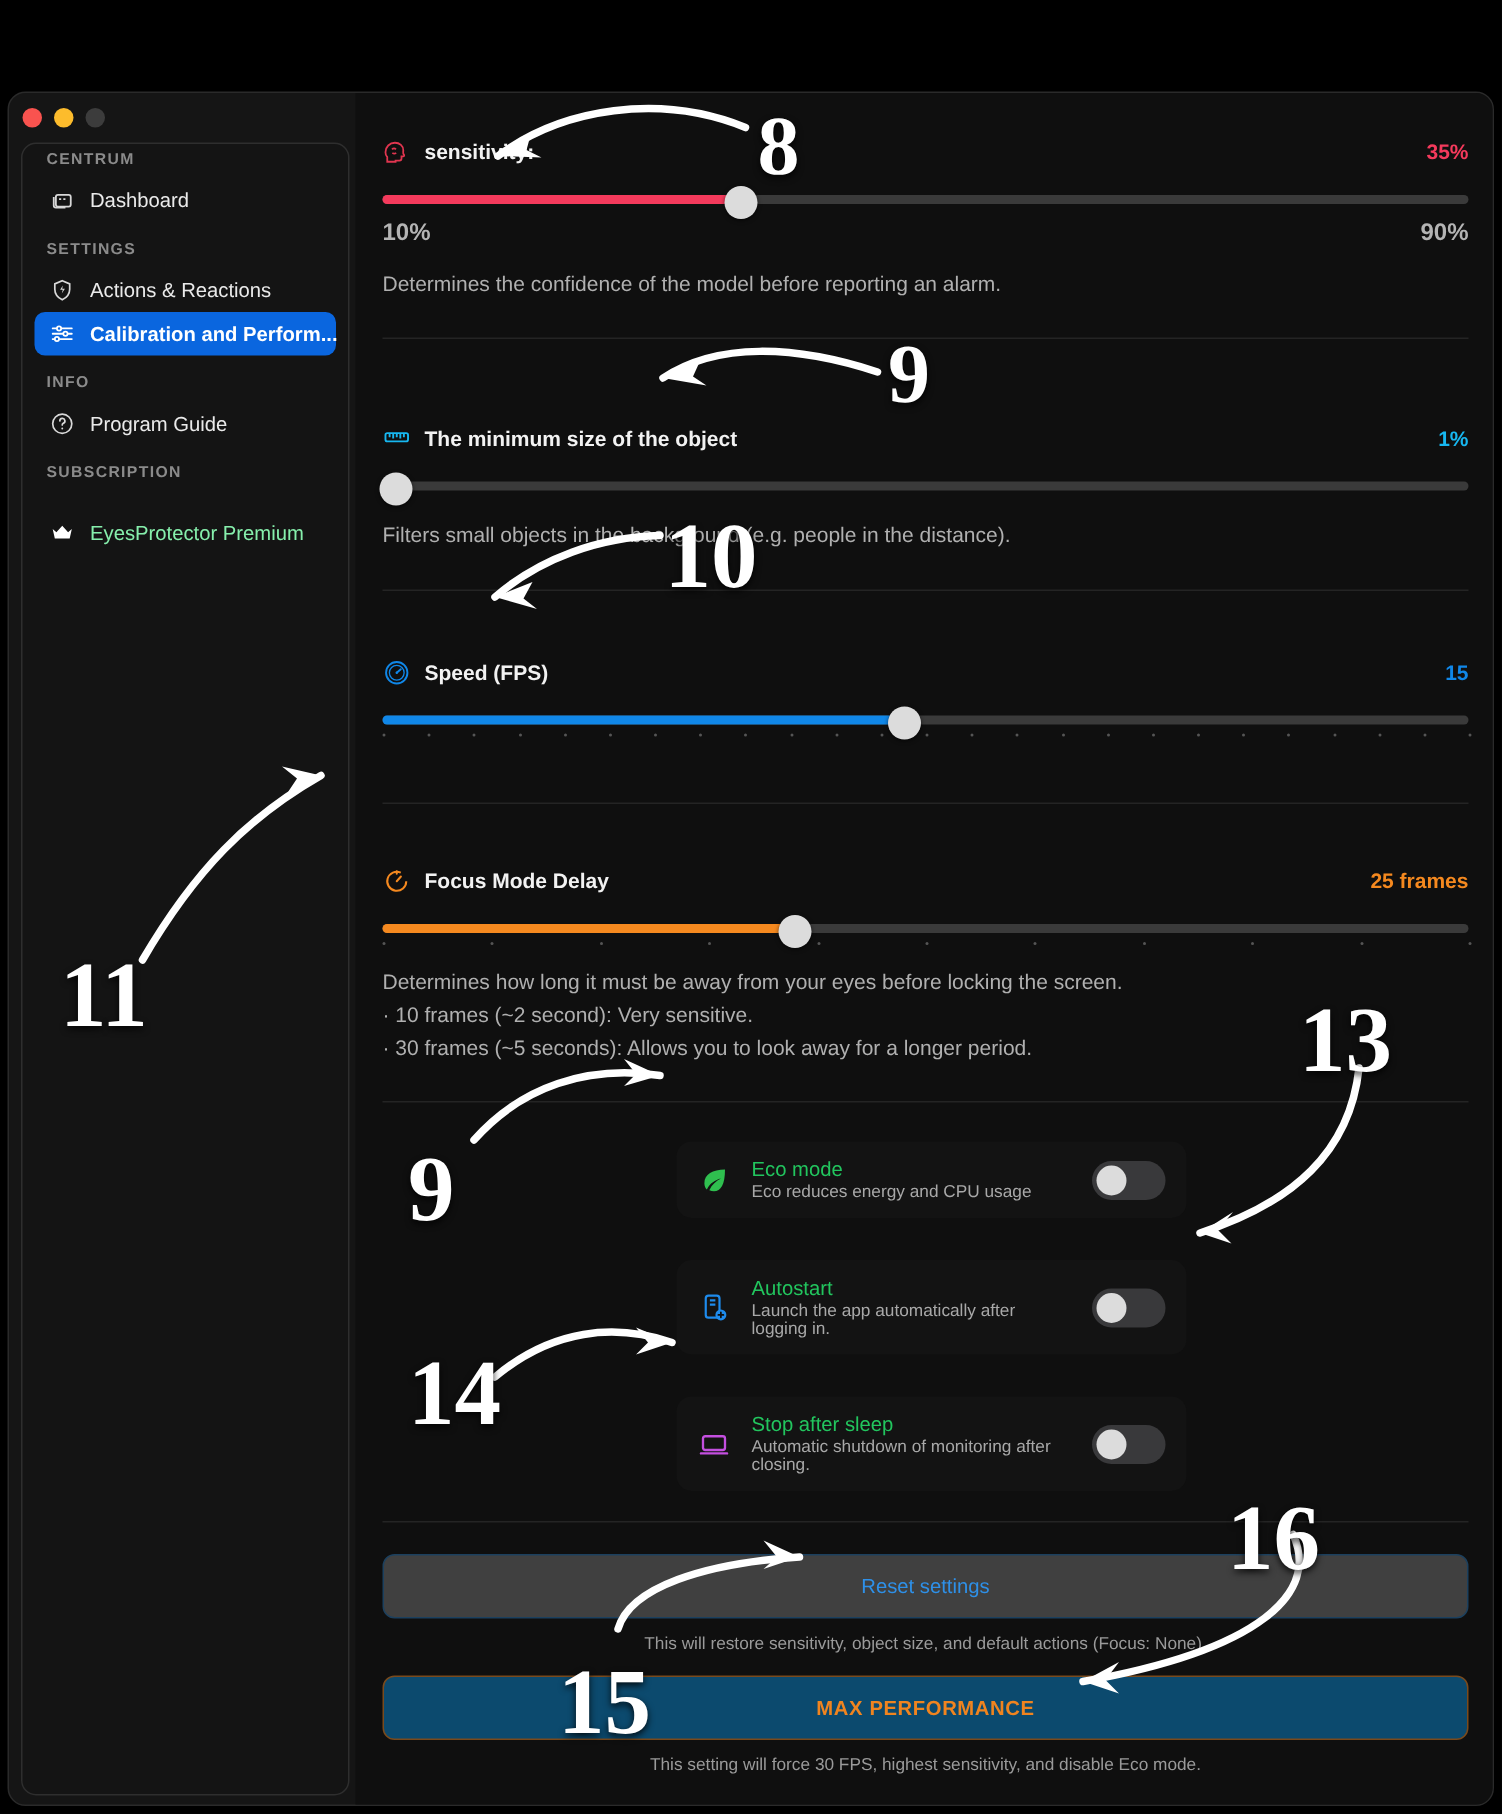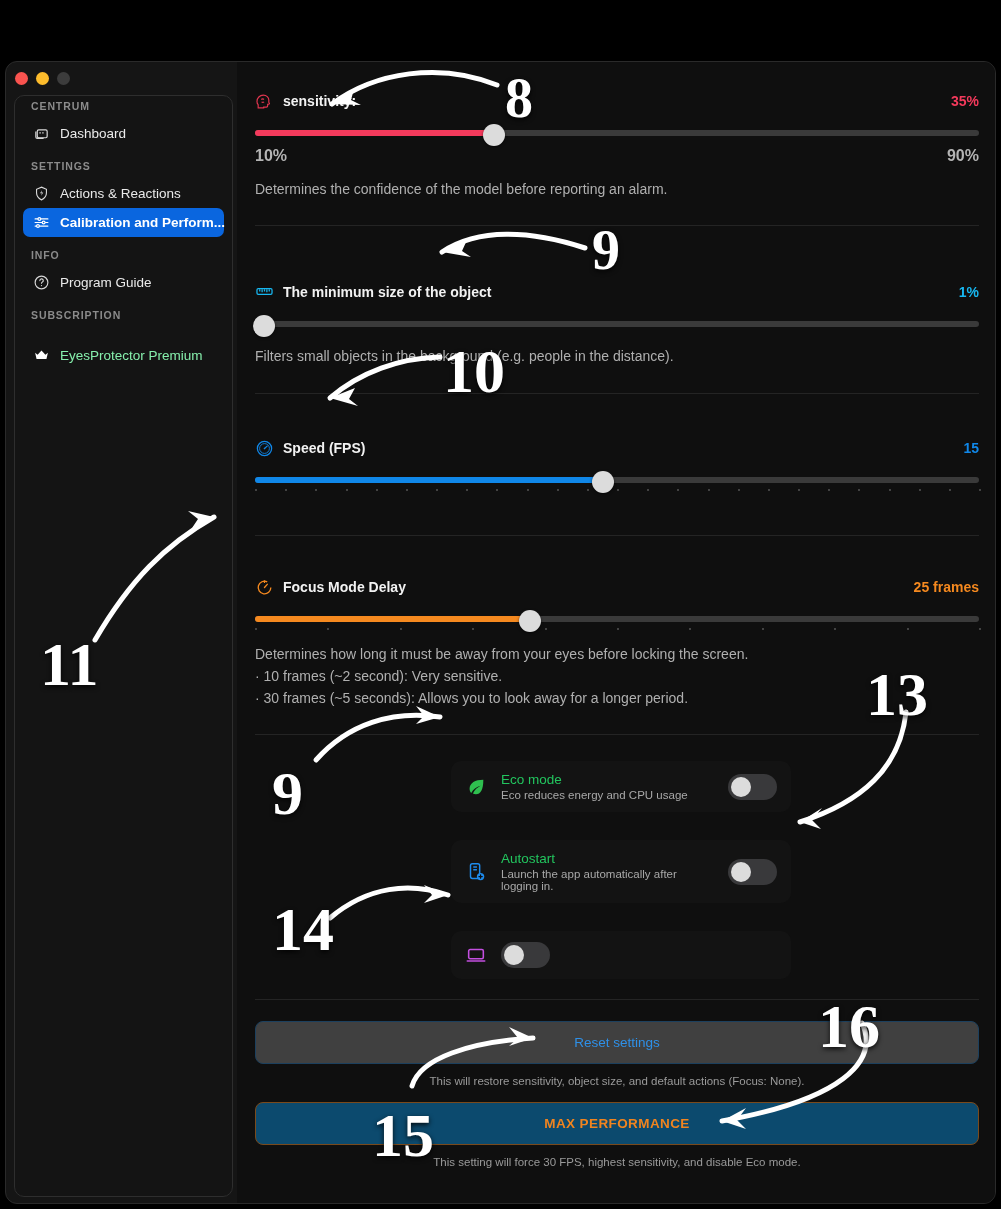--- a/index.html
+++ b/index.html
@@ -371,20 +371,24 @@
               <span class="tk"></span>
             </span>
         </div>
 
         <div class="card" style="margin-bottom:20px">
           <span class="card-ico">
             <svg viewBox="0 0 24 24" fill="none" stroke="#c44fe0" stroke-width="1.7">
               <rect x="4" y="6" width="16" height="10" rx="1.6"></rect>
               <path d="M2.5 18.5h19" stroke-linecap="round"></path>
             </svg>
+          </span>
+          <span class="card-text">
+            <span class="card-title" style="display:block">Stop after sleep</span>
+            <span class="card-sub" style="display:block">Automatic shutdown of monitoring after closing.</span>
           </span>
           <span class="toggle">
               <span class="tk"></span>
             </span>
         </div>
       </div>
 
       <div class="divider" style="margin-top:10px"></div>
 
       <div style="margin-top:21px">

